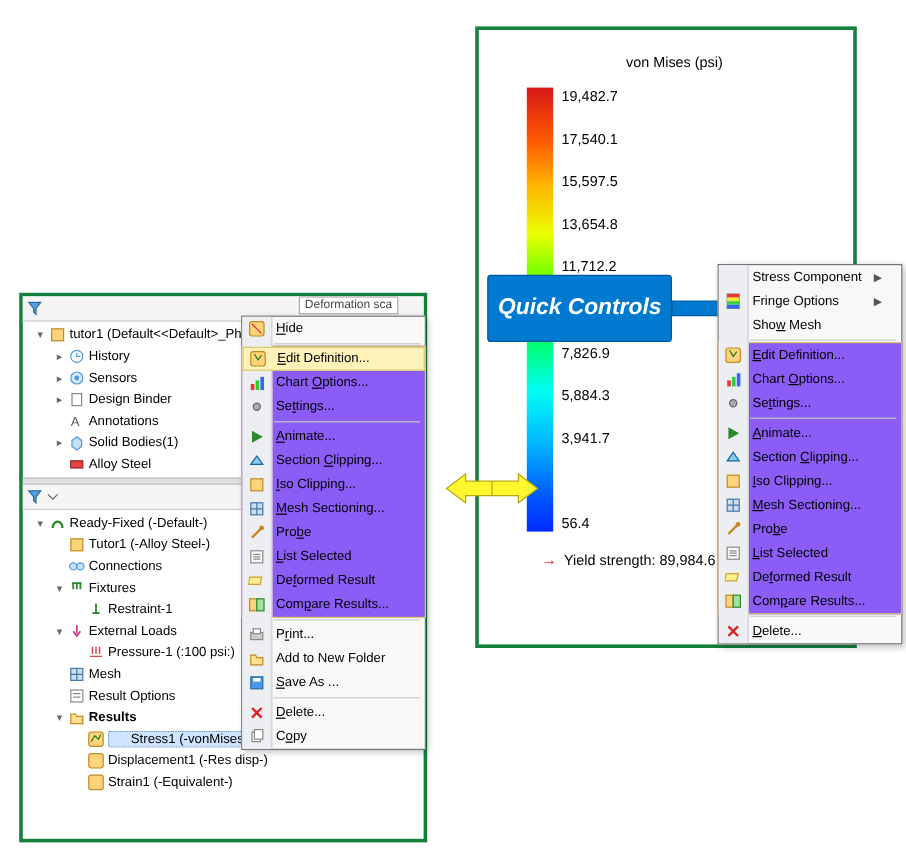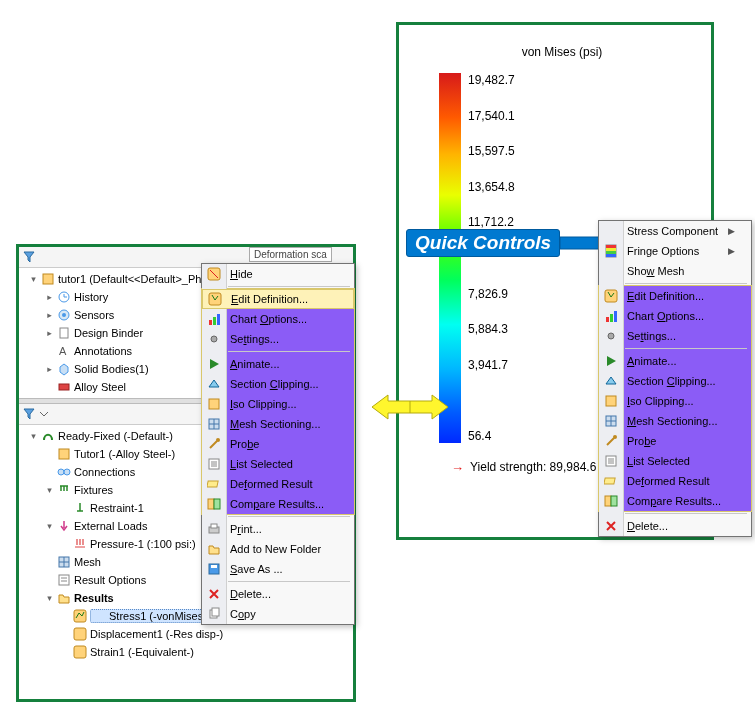--- a/index.html
+++ b/index.html
@@ -34,21 +34,21 @@
   .legend-area{padding:20px 26px 8px 40px;}
   .legend-title{text-align:center;font-size:12px;margin-bottom:14px;}
   .legend-body{display:flex;gap:7px;align-items:flex-start;}
   .cbar{width:22px;height:370px;position:relative;background:linear-gradient(to bottom,#d71a1a 0%,#ff5a00 12%,#ffb400 22%,#e9ff00 33%,#4fff00 45%,#00ff5c 56%,#00fff2 68%,#00b7ff 80%,#005aff 92%,#0029ff 100%);}
   .cscale{display:flex;flex-direction:column;justify-content:space-between;height:370px;font-size:12px;}
   .yield-row{display:flex;align-items:center;gap:6px;margin-top:16px;font-size:12px;margin-left:12px;}
   .red-arrow{color:#e21b1b;font-size:13px;}
 
   
   .anno{position:absolute;display:flex;align-items:center;font-family:"Segoe UI",sans-serif;font-style:italic;font-weight:700;z-index:3;}
-  .lbl{padding:2px 8px;border-radius:3px;font-size:19px;}
+  .lbl{padding:16px 8px;border-radius:3px;font-size:19px;}
   .qc{left:406px;top:229px;}
   .qc .lbl{background:#0079d0;color:#fff;border:1px solid #005a9e;}
   .qc-arrow,.cf-arrow-l,.cf-arrow-r{display:block;}
   .cf{left:370px;top:393px;}
   .cf .lbl{background:#fff62d;color:#0b0b0b;border:1px solid #b4aa0e;}
   .def-tab{position:absolute;left:249px;top:247px;background:#fff;border:1px solid #aaa;padding:1px 4px;font-size:10px;color:#444;z-index:1;}
   svg{display:block;}
 </style>
 </head>
 <body>

